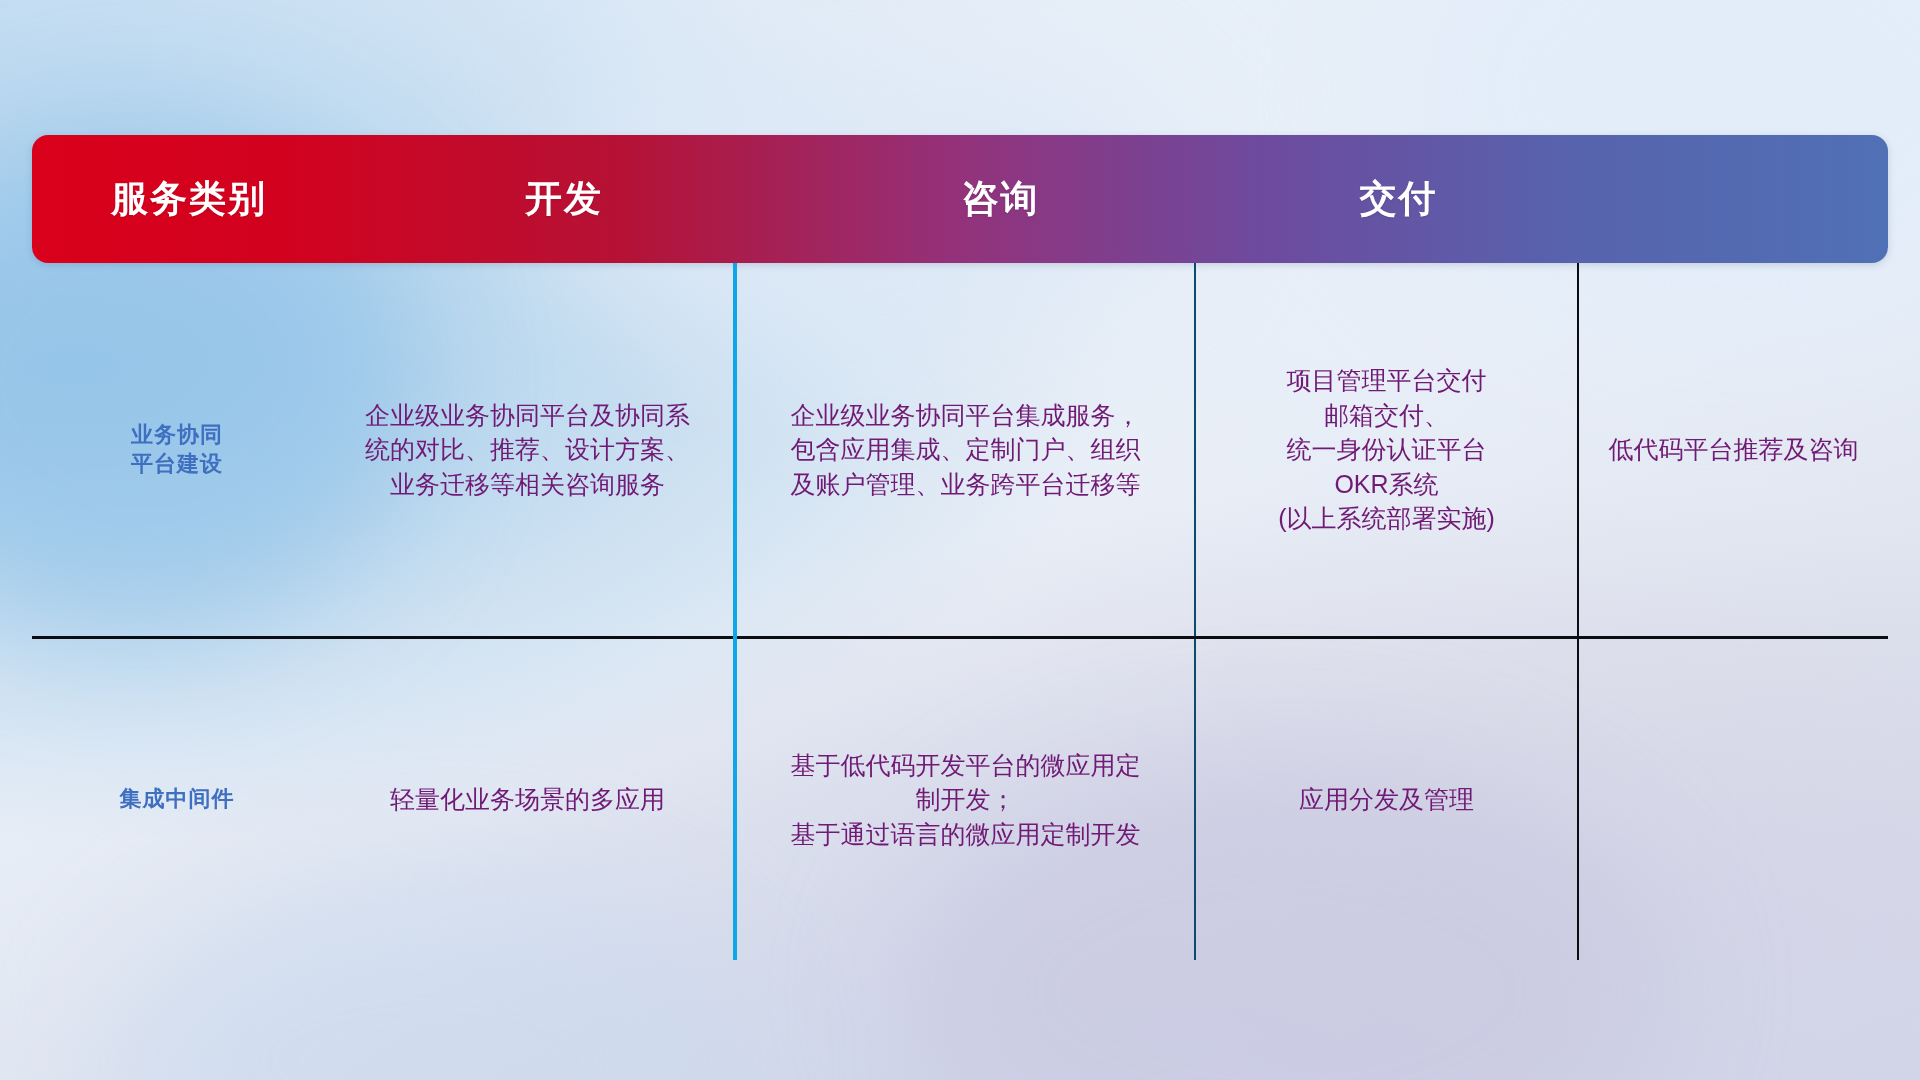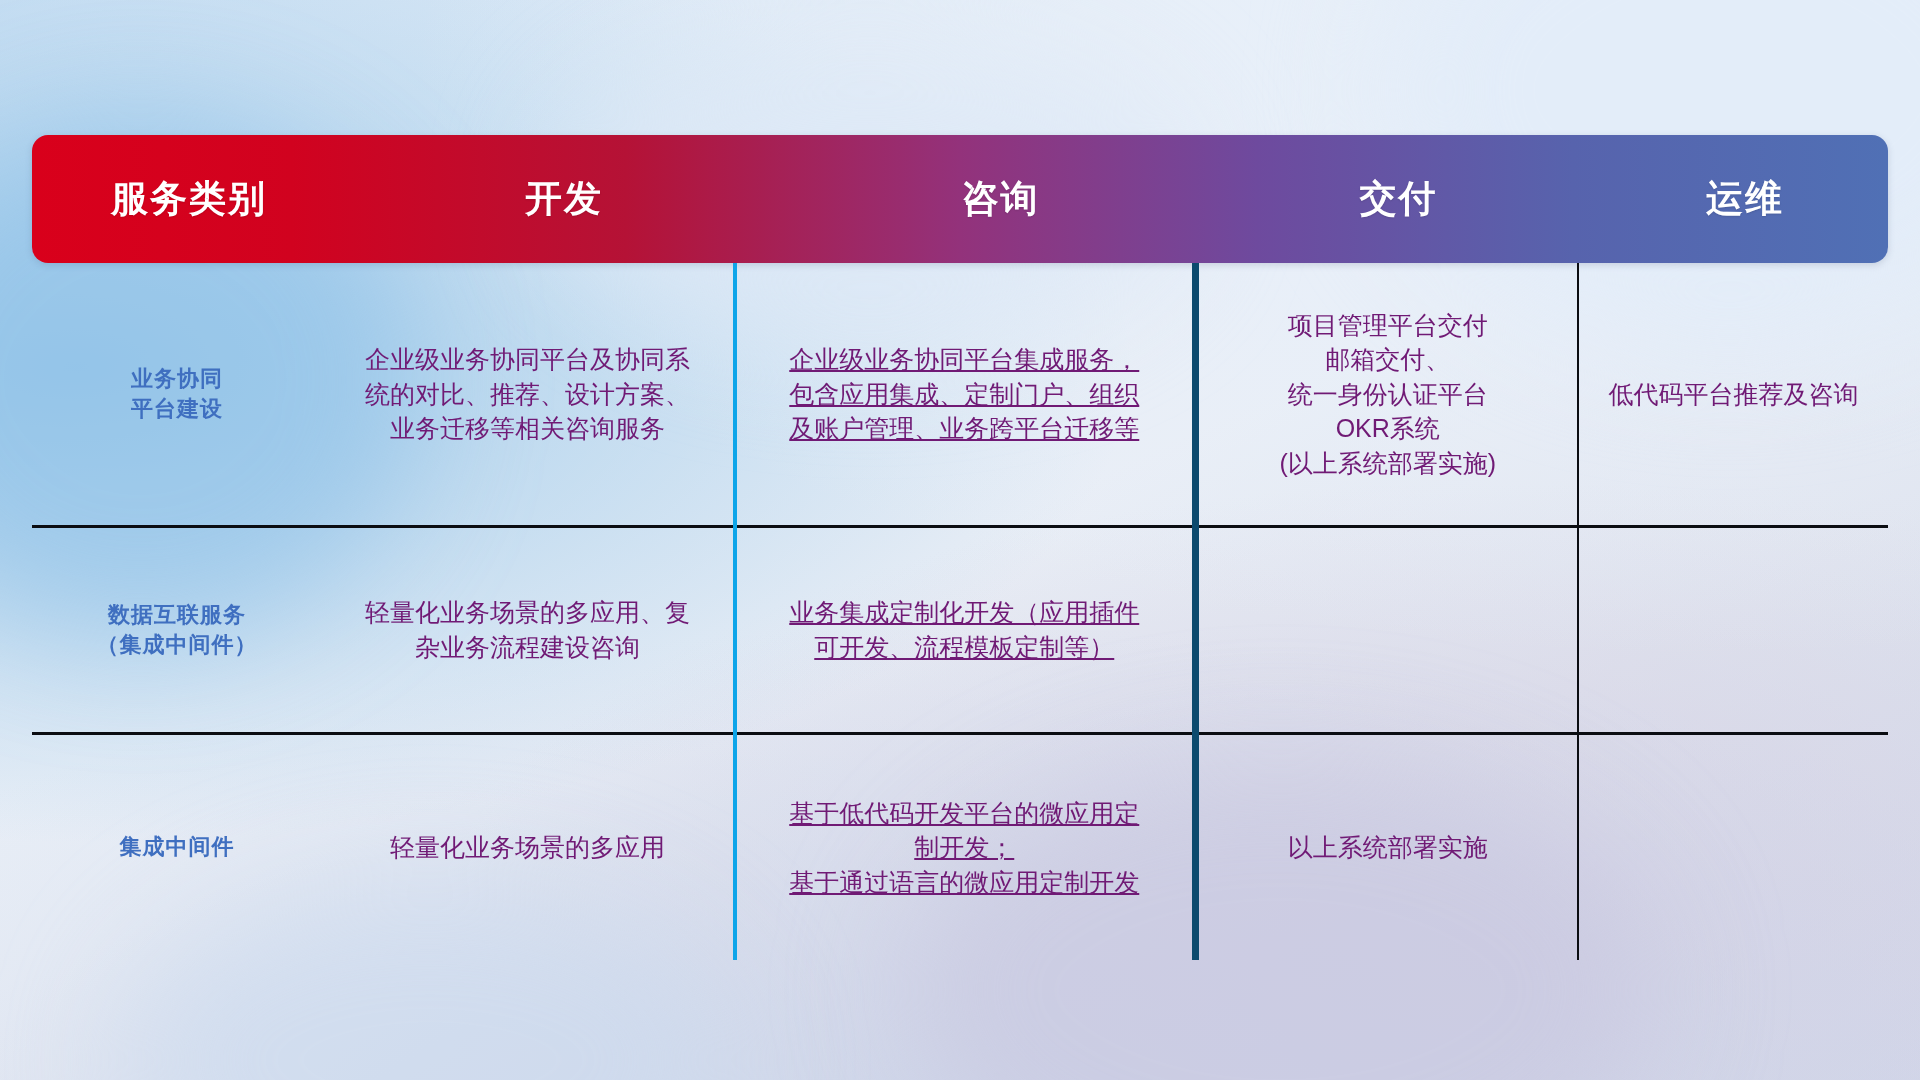--- a/index.html
+++ b/index.html
@@ -111,21 +111,21 @@
 
   td.col-cat {
     color: #3f6fc0;
     font-weight: bold;
     font-size: 22px;
     line-height: 1.35;
     letter-spacing: 1px;
     white-space: pre-line;
   }
   td.col-consult { border-right: 4px solid #0ea5e9; }
-  td.col-dev     { border-right: 7px solid #0c4a6e; text-decoration: underline; }
+  td.col-dev     { border-right: 2px solid #0c4a6e; }
   td.col-deliver { border-right: 2px solid #0b0d12; }
 
   td .cell-text { white-space: pre-line; display: block; }
 
   
   .w-cat     { width: 290px; }
   .w-consult { width: 413px; }
   .w-dev     { width: 460px; }
   .w-deliver { width: 383px; }
   .w-ops     { width: 310px; }
@@ -143,21 +143,20 @@
 
 <div id="table-root">
 
   <div class="header-band"></div>
 
   <div class="header-row-cells">
     <div class="hcell w-cat">服务类别</div>
     <div class="hcell w-dev">开发</div>
     <div class="hcell w-consult">咨询</div>
     <div class="hcell w-deliver">交付</div>
-    <div class="hcell w-ops">运维</div>
   </div>
 
   <div class="body-area">
     <table class="body-table">
       <colgroup>
         <col class="w-cat">
           <col class="w-consult">
           <col class="w-dev">
           <col class="w-deliver">
           <col class="w-ops">
@@ -180,50 +179,32 @@
               <span class="cell-text">项目管理平台交付
 邮箱交付、
 统一身份认证平台
 OKR系统
 (以上系统部署实施)</span>
             </td>
           <td class="col-ops">
               <span class="cell-text">低代码平台推荐及咨询</span>
             </td>
         </tr>
-        <tr style="height:207px;">
-          <td class="col-cat">数据互联服务
-（集成中间件）</td>
-          <td class="col-consult">
-              <span class="cell-text">轻量化业务场景的多应用、复
-杂业务流程建设咨询</span>
-            </td>
-          <td class="col-dev">
-              <span class="cell-text">业务集成定制化开发（应用插件
-可开发、流程模板定制等）</span>
-            </td>
-          <td class="col-deliver">
-              <span class="cell-text"></span>
-            </td>
-          <td class="col-ops">
-              <span class="cell-text"></span>
-            </td>
-        </tr>
         <tr style="height:227px;">
           <td class="col-cat">集成中间件</td>
           <td class="col-consult">
               <span class="cell-text">轻量化业务场景的多应用</span>
             </td>
           <td class="col-dev">
               <span class="cell-text">基于低代码开发平台的微应用定
 制开发；
 基于通过语言的微应用定制开发</span>
             </td>
           <td class="col-deliver">
-              <span class="cell-text">以上系统部署实施</span>
+              <span class="cell-text">应用分发及管理</span>
             </td>
           <td class="col-ops">
               <span class="cell-text"></span>
             </td>
         </tr>
       </tbody>
     </table>
   </div>
 
 </div>

